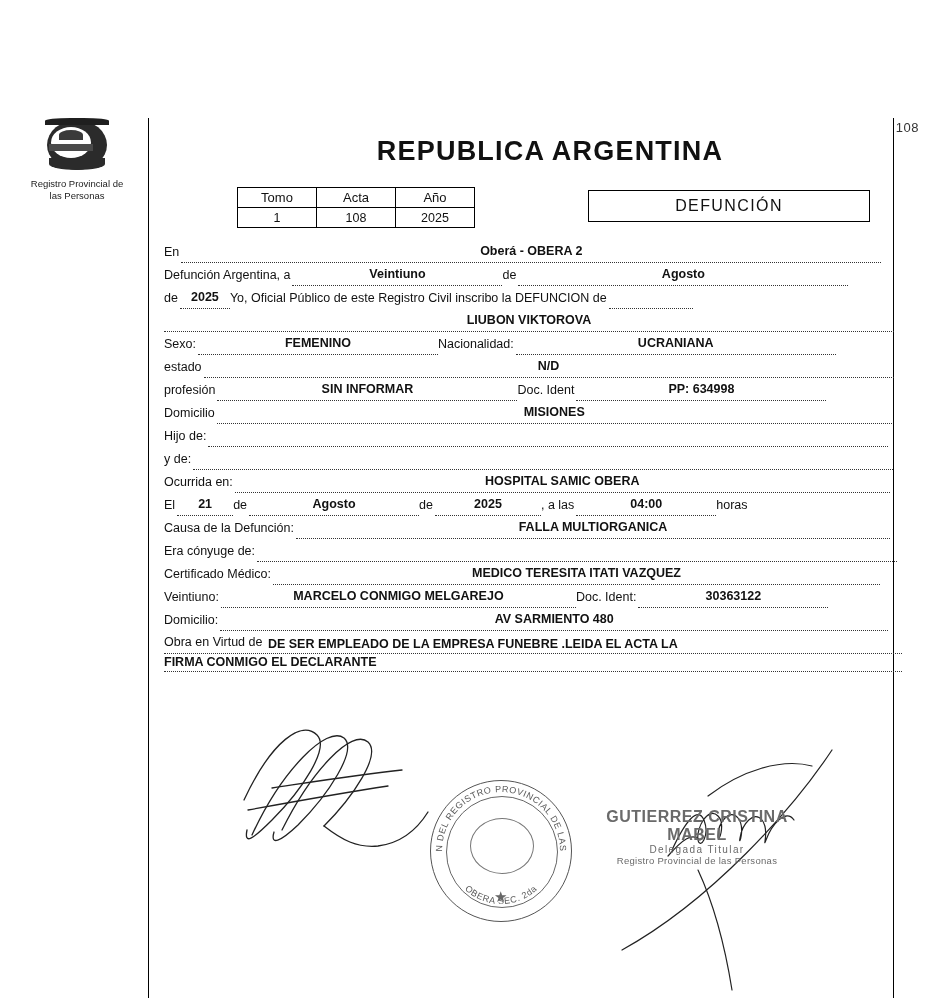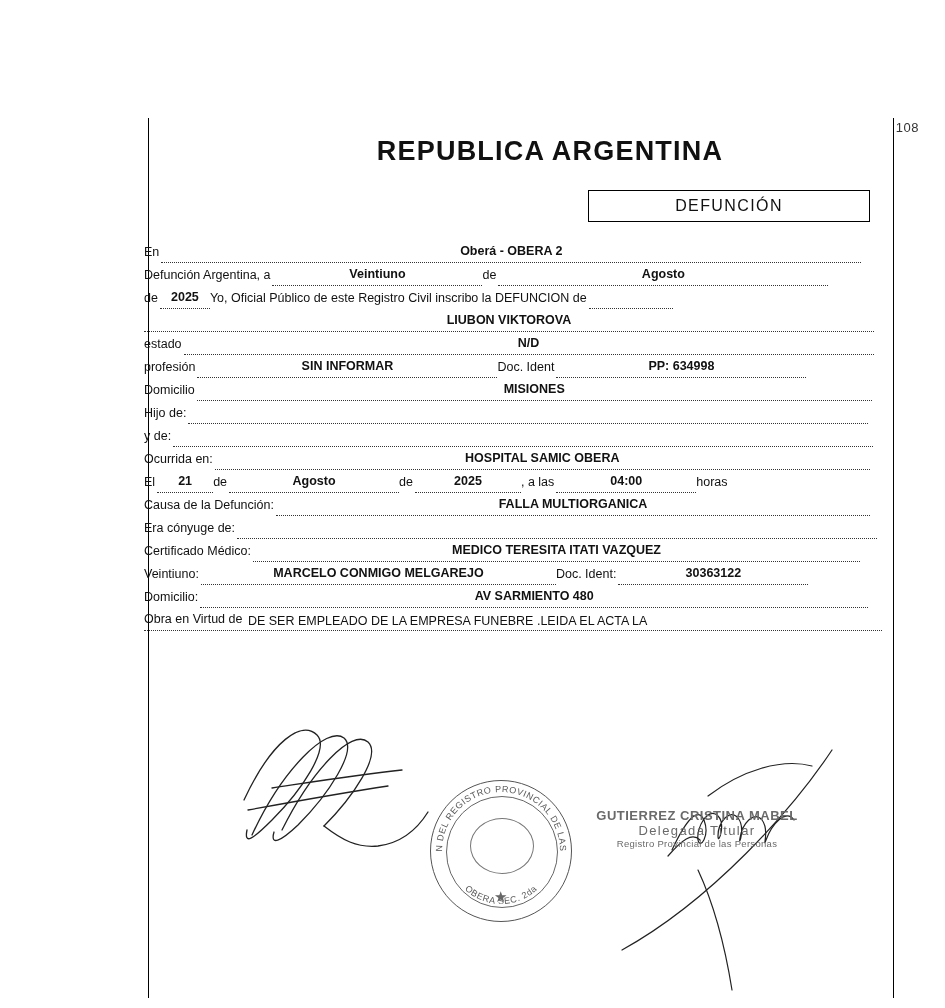--- a/index.html
+++ b/index.html
@@ -155,21 +155,21 @@
     display: flex;
     align-items: center;
     justify-content: center;
     font-size: 16px;
     letter-spacing: 1.4px;
   }
 
   
   #form {
     position: absolute;
-    left: 144px;
+    left: 164px;
     top: 240px;
     width: 738px;
     font-size: 12.5px;
   }
   .row {
     position: relative;
     height: 23px;
     white-space: nowrap;
   }
   .lbl {
@@ -199,21 +199,21 @@
     line-height: 22px;
   }
 
   .row.free {
     height: auto;
     white-space: normal;
     line-height: 17px;
     font-size: 12.5px;
   }
   .free-text {
-    font-weight: normal;
+    font-weight: bold;
   }
   .free-underline {
     border-bottom: 1px dotted #333;
     display: block;
   }
 
   
   #sig-area {
     position: absolute;
     left: 152px;
@@ -270,37 +270,65 @@
   }
 
   #stamp-text {
     position: absolute;
     left: 430px;
     top: 108px;
     width: 230px;
     text-align: center;
     color: #6a6a6a;
   }
-  #stamp-text .s1 { font-size: 13px; font-weight: bold; letter-spacing: 0.5px; }
-  #stamp-text .s2 { font-size: 13px; letter-spacing: 1.4px; }
+  #stamp-text .s1 { font-size: 16px; font-weight: bold; letter-spacing: 0.5px; }
+  #stamp-text .s2 { font-size: 10px; letter-spacing: 1.4px; }
   #stamp-text .s3 { font-size: 9.5px; letter-spacing: 0.3px; }
 </style>
 </head>
 <body>
 
 <div id="page">
 
   <div class="form-left-rule"></div>
   <div class="form-right-rule"></div>
 
+  <div id="crest-block">
+    <div class="crest">
+      <div class="oval"></div>
+      <div class="inner-oval"></div>
+      <div class="sun"></div>
+      <div class="band"></div>
+      <div class="topband"></div>
+      <div class="bottomband"></div>
+    </div>
+    <div class="crest-caption">
+      <div>Registro Provincial de</div>
+      <div>las Personas</div>
+    </div>
+  </div>
 
   <div id="folio">108</div>
 
   <div id="doc-title">REPUBLICA ARGENTINA</div>
 
+  <table id="meta-table">
+    <tbody>
+        <tr>
+      <th>Tomo</th>
+      <th>Acta</th>
+      <th>Año</th>
+    </tr>
+    <tr>
+      <td class="val">1</td>
+      <td class="val">108</td>
+      <td class="val">2025</td>
+    </tr>
+  </tbody>
+    </table>
 
   <div id="type-box">DEFUNCIÓN</div>
 
   <div id="form">
 
     <div class="row">
       <span class="lbl">En</span><span class="fill" style="width:700px">Oberá - OBERA 2</span>
     </div>
 
     <div class="row">
@@ -308,20 +336,23 @@
     </div>
 
     <div class="row">
       <span class="lbl">de</span><span class="fill" style="width:50px">2025</span><span class="lbl">Yo, Oficial Público de este Registro Civil inscribo la DEFUNCION de</span><span class="gap" style="width:84px"></span>
     </div>
 
     <div class="row">
       <span class="fill" style="width:730px">LIUBON VIKTOROVA</span>
     </div>
 
+    <div class="row">
+      <span class="lbl">Sexo:</span><span class="fill" style="width:240px">FEMENINO</span><span class="lbl">Nacionalidad:</span><span class="fill" style="width:320px">UCRANIANA</span>
+    </div>
 
     <div class="row">
       <span class="lbl">estado</span><span class="fill" style="width:690px">N/D</span>
     </div>
 
     <div class="row">
       <span class="lbl">profesión</span><span class="fill" style="width:300px">SIN INFORMAR</span><span class="lbl">Doc. Ident</span><span class="fill" style="width:250px">PP: 634998</span>
     </div>
 
     <div class="row">
@@ -360,20 +391,21 @@
     <div class="row">
       <span class="lbl">Veintiuno:</span><span class="fill" style="width:355px">MARCELO CONMIGO MELGAREJO</span><span class="lbl">Doc. Ident:</span><span class="fill" style="width:190px">30363122</span>
     </div>
 
     <div class="row">
       <span class="lbl">Domicilio:</span><span class="fill" style="width:668px">AV SARMIENTO 480</span>
     </div>
 
     <div class="row free">
       <span class="free-underline"><span class="lbl">Obra en Virtud de</span> <span class="free-text">DE SER EMPLEADO DE LA EMPRESA FUNEBRE .LEIDA EL ACTA LA</span></span>
+      <span class="free-underline free-text">FIRMA CONMIGO EL DECLARANTE</span>
     </div>
 
   </div>
 
   <div id="sig-area">
 
     <svg class="sig-svg" width="740" height="300" viewBox="0 0 740 300">
       <g fill="none" stroke="#222" stroke-width="1.3" stroke-linecap="round">
         <path d="M92 100 C 120 40, 150 20, 165 35 C 178 48, 150 90, 120 120 C 100 140, 92 145, 95 130"></path>
         <path d="M100 135 C 130 70, 175 25, 192 38 C 206 50, 176 95, 146 125 C 128 142, 118 146, 122 132"></path>

